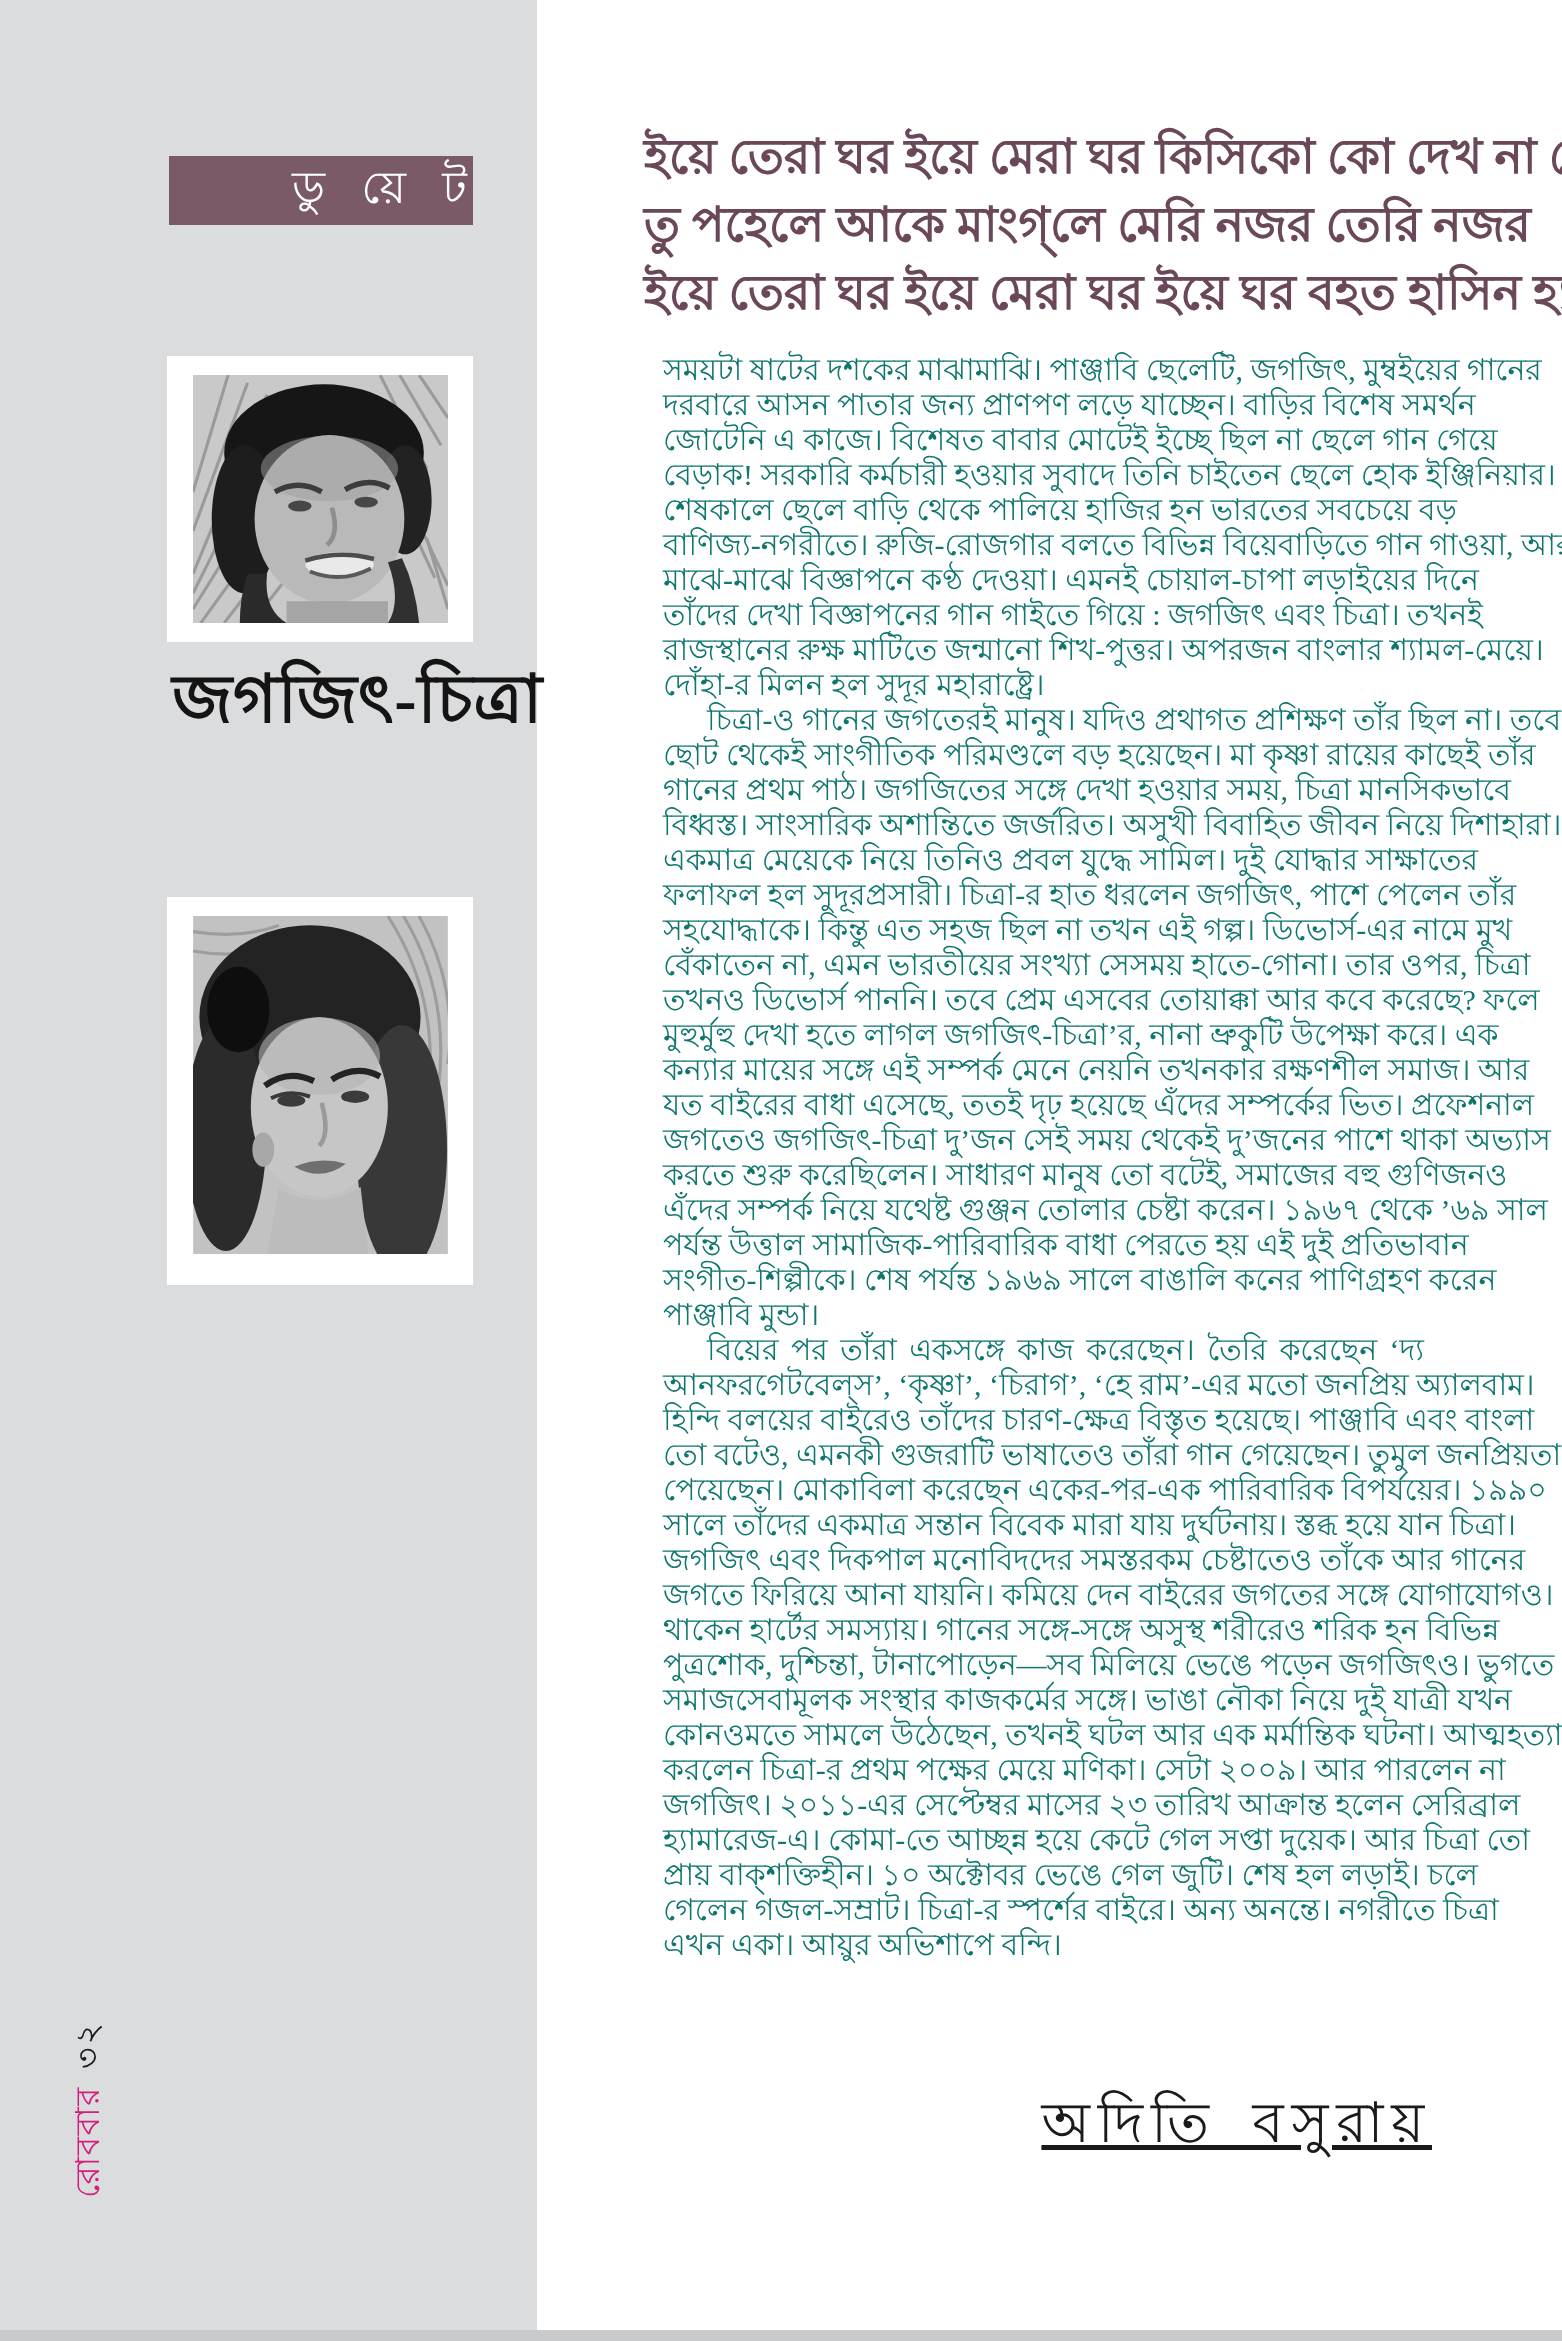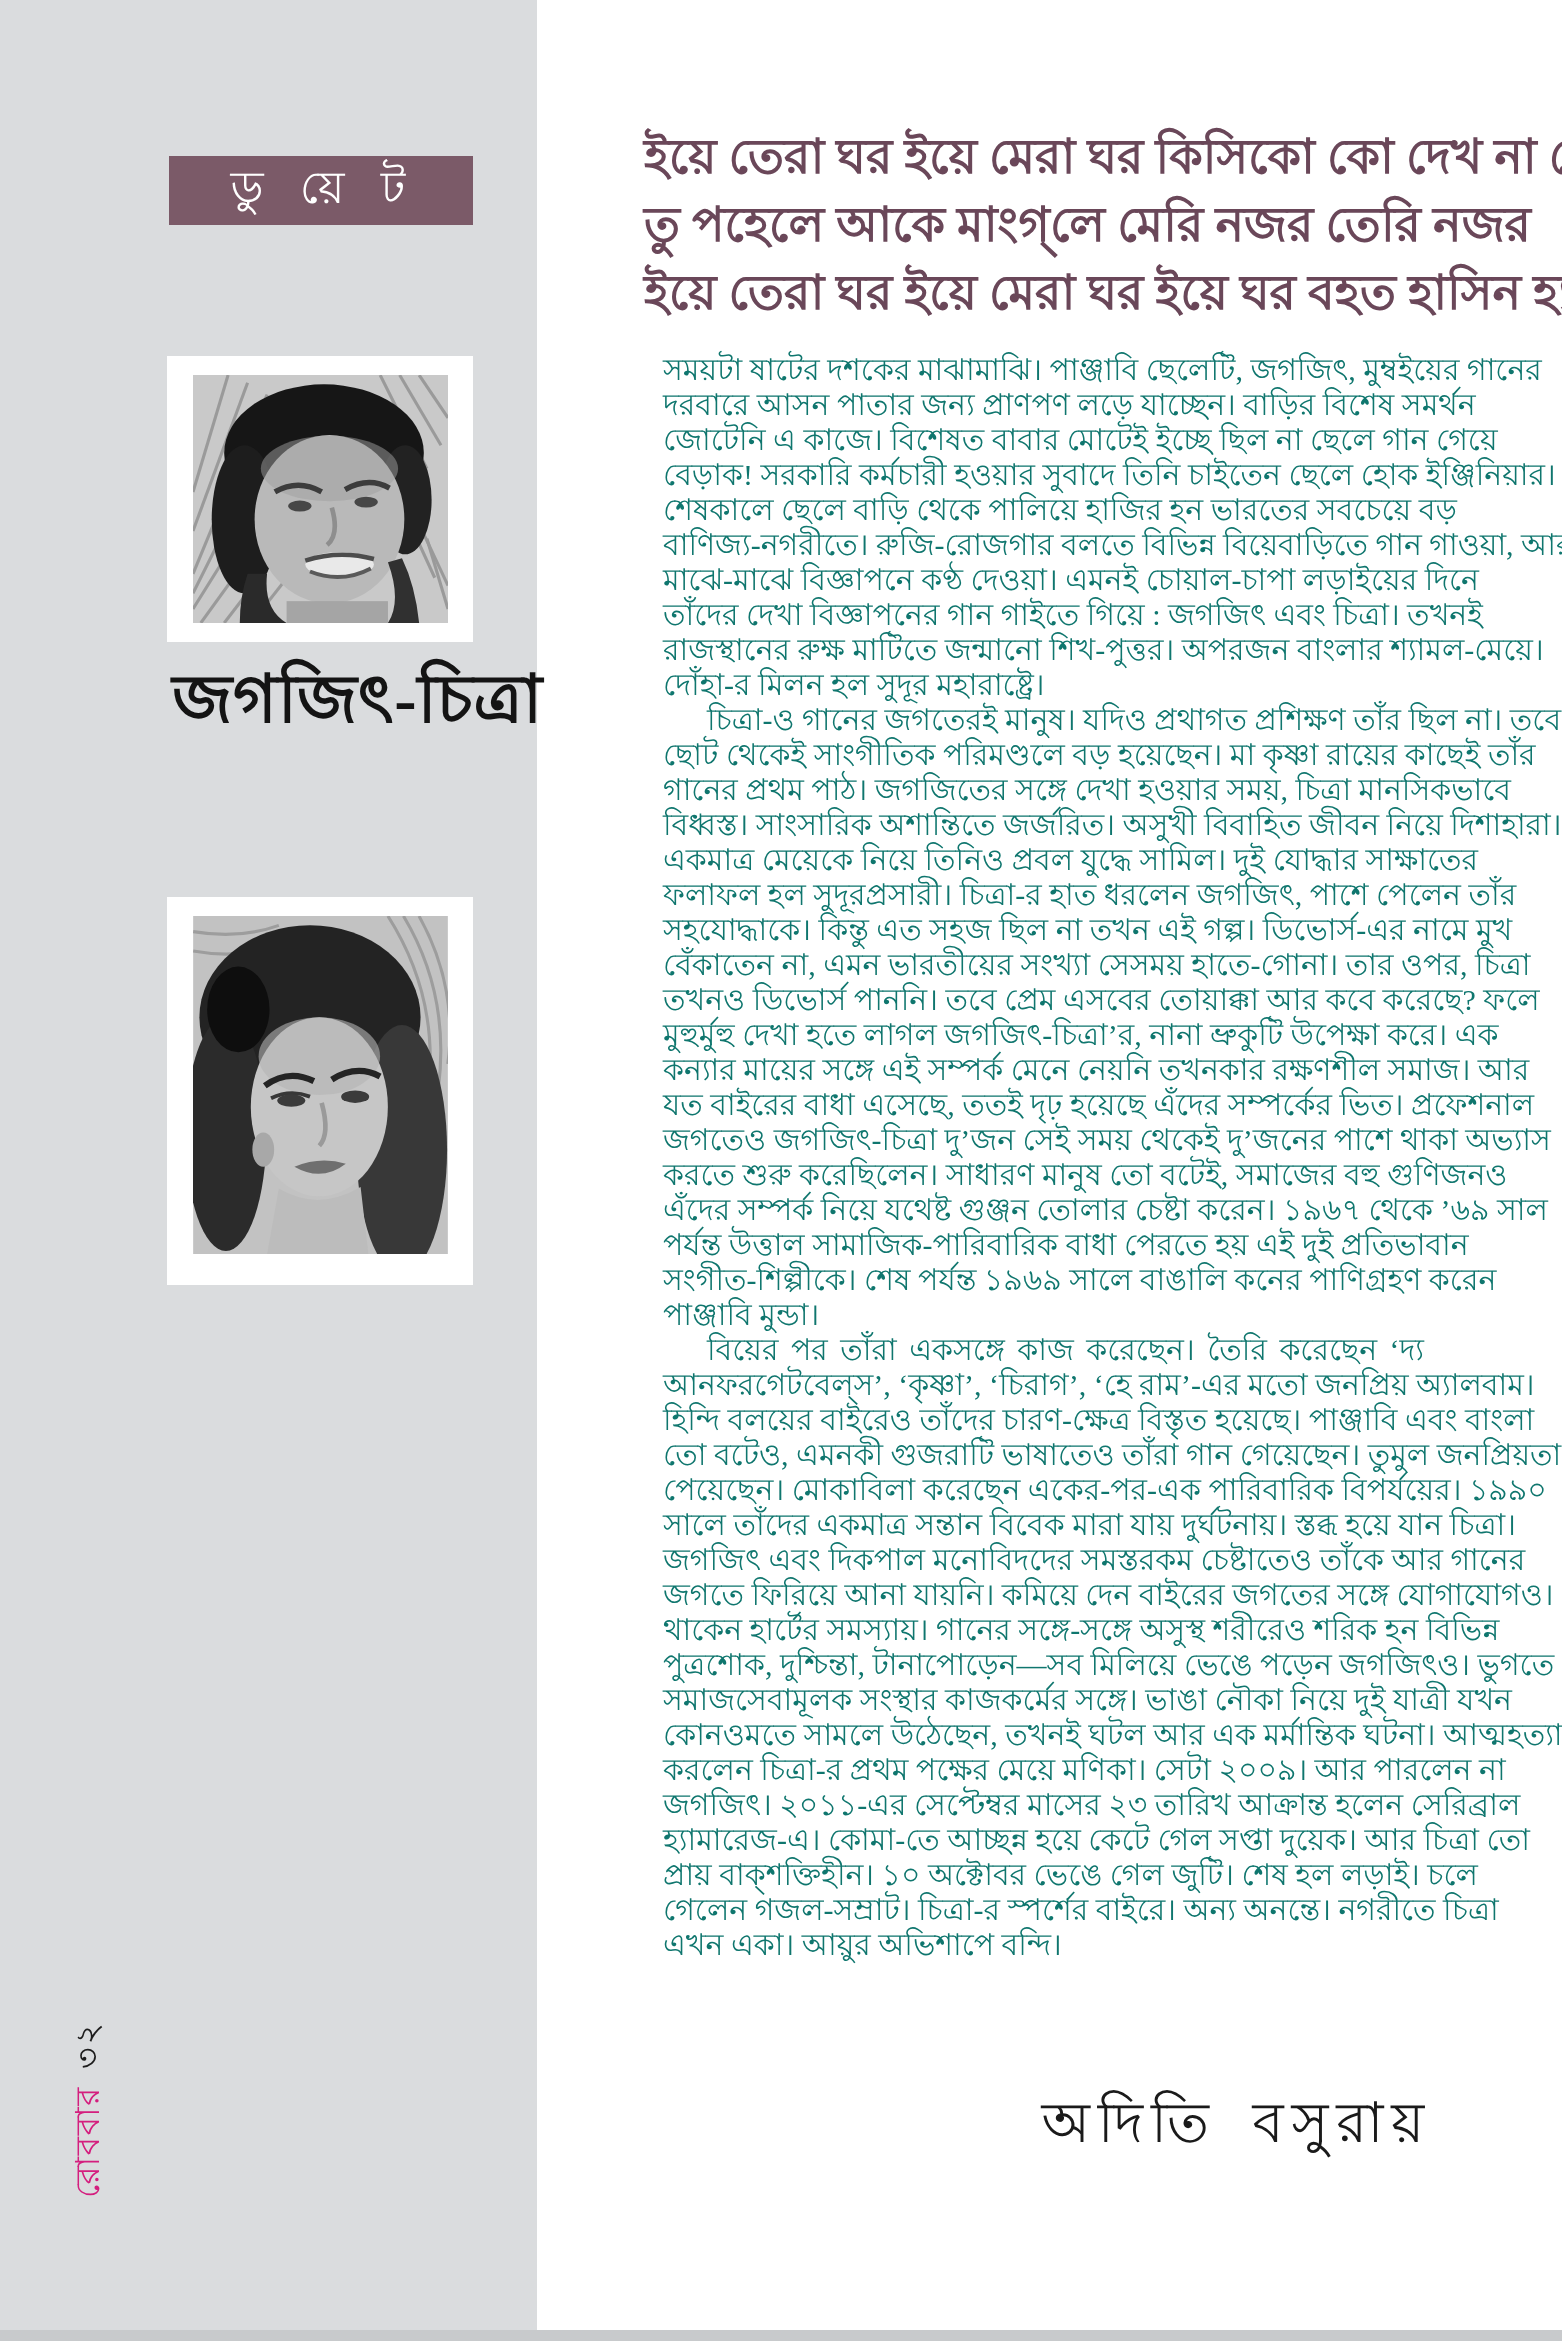--- a/index.html
+++ b/index.html
@@ -14,21 +14,21 @@
     position:absolute;left:0;top:0;width:537px;height:2342px;
     background:#dadcde;
   }
   .page-bottom-edge{
     position:absolute;left:0;bottom:0;width:1563px;height:12.5px;
     background:#c8cacc;
   }
   .duet-box{
     position:absolute;left:169px;top:156px;width:304px;height:69px;
     background:#7b5a68;
-    display:flex;align-items:center;justify-content:center;
+    display:flex;align-items:center;justify-content:flex-end;
     color:#ffffff;font-size:45px;letter-spacing:6.2px;word-spacing:12.5px;
     font-family:"Liberation Serif","DejaVu Serif",serif;
   }
   .photo-frame{
     position:absolute;left:167px;width:306px;background:#ffffff;
   }
   .photo-frame.one{top:356px;height:286px;}
   .photo-frame.two{top:897px;height:388px;}
   .photo-frame svg{position:absolute;left:26px;top:18.7px;display:block;}
   .article-title{
@@ -47,21 +47,21 @@
   }
   .article-body .tl{
     text-align:justify;text-align-last:justify;
     height:35px;overflow:visible;white-space:nowrap;
   }
   .article-body .tl.last{text-align-last:left;}
   .article-body .tl.indent{padding-left:44px;}
   .author{
     position:absolute;left:654px;top:2080px;width:778px;
     text-align:right;font-size:56px;color:#1a1a1a;
-    letter-spacing:7.8px;word-spacing:14px;white-space:nowrap;
+    letter-spacing:7.8px;word-spacing:14px;white-space:nowrap;text-decoration:underline;
   }
   .spine{
     position:absolute;left:72px;top:2198px;
     transform:rotate(-90deg);transform-origin:0 0;
     white-space:nowrap;font-size:33px;line-height:33px;
   }
   .spine .mag{color:#d41e7e;letter-spacing:1.6px;}
   .spine .pageno{color:#1c1c1c;margin-left:17px;letter-spacing:3.1px;}
 </style>
 </head>

